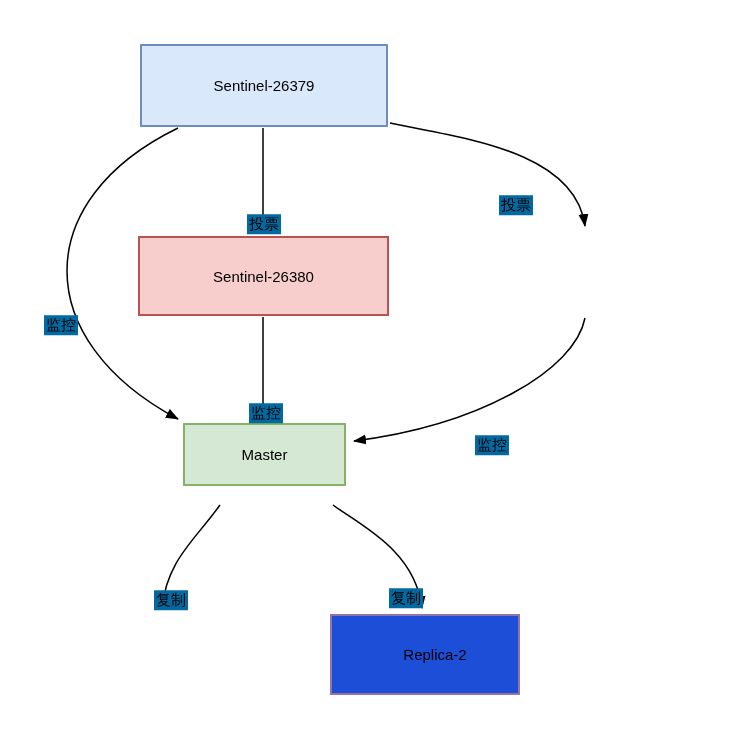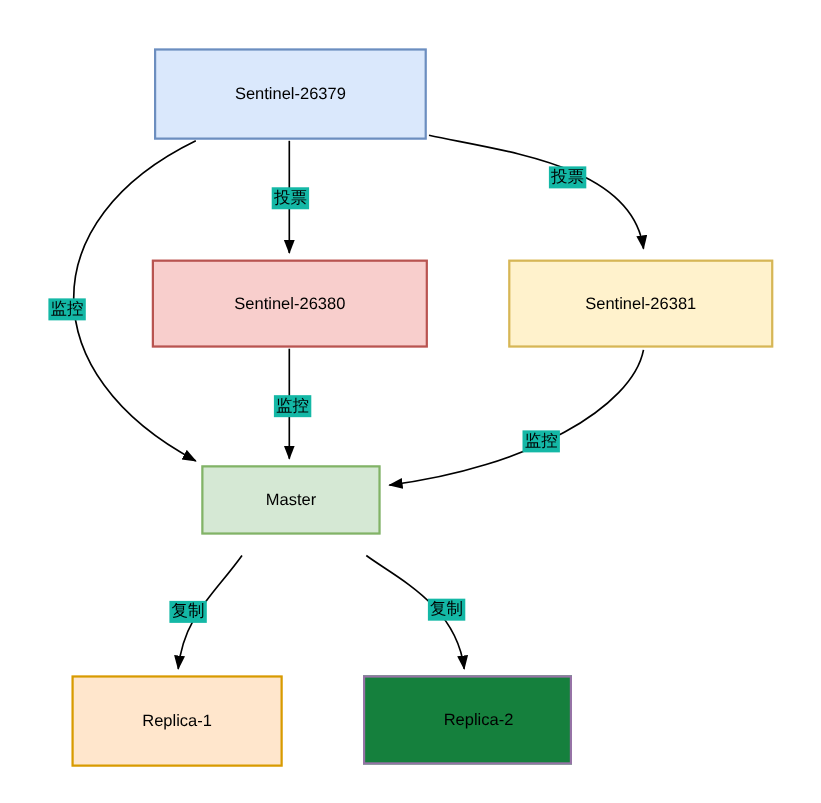--- a/index.html
+++ b/index.html
@@ -31,30 +31,31 @@
     justify-content: center;
     font-size: 15px;
     color: #000000;
     text-align: center;
   }
   .node-s79 { left: 140px; top: 44px;  width: 248px; height: 83px; background: #dae8fc; border-color: #6c8ebf; }
   .node-s80 { left: 138px; top: 236px; width: 251px; height: 80px; background: #f8cecc; border-color: #b85450; text-align: center; }
   .node-s81 { left: 462px; top: 236px; width: 241px; height: 80px; background: #fff2cc; border-color: #d6b656; }
   .node-master { left: 183px; top: 423px; width: 163px; height: 63px; background: #d5e8d4; border-color: #82b366; }
   .node-r1 { left: 65px;  top: 614px; width: 192px; height: 83px; background: #ffe6cc; border-color: #d79b00; }
-  .node-r2 { left: 330px; top: 614px; width: 190px; height: 81px; background: #15803d; border-color: #9673a6; padding-left: 20px; }
+  .node-r2 { left: 330px; top: 614px; width: 190px; height: 81px; background: #1d4ed8; border-color: #9673a6; padding-left: 20px; }
   .edge-label {
     position: absolute;
     transform: translate(-50%, -50%);
-    background: #14b8a6;
+    background: #0369a1;
     color: #000000;
     font-size: 15px;
     padding: 0 2px;
     white-space: nowrap;
     line-height: 1.3;
+    margin-top: 44px;
   }
   .lbl-vote1 { left: 264px; top: 180px; }
   .lbl-vote2 { left: 516px; top: 161px; }
   .lbl-mon-left  { left: 61px;  top: 281px; }
   .lbl-mon-mid   { left: 266px; top: 369px; }
   .lbl-mon-right { left: 492px; top: 401px; }
   .lbl-rep-left  { left: 171px; top: 556px; }
   .lbl-rep-right { left: 406px; top: 554px; }
 </style>
 </head>
@@ -76,28 +77,22 @@
     <path class="edge" d="M220,505 C195,540 167,560 162,608" marker-end="url(#arrow)"></path>
     <path class="edge" d="M333,505 C360,525 415,550 422,608" marker-end="url(#arrow)"></path>
   </svg>
 
   <div class="node node-s79">
     <span>Sentinel-26379</span>
   </div>
   <div class="node node-s80">
     <span>Sentinel-26380</span>
   </div>
-  <div class="node node-s81">
-    <span>Sentinel-26381</span>
-  </div>
   <div class="node node-master">
     <span>Master</span>
-  </div>
-  <div class="node node-r1">
-    <span>Replica-1</span>
   </div>
   <div class="node node-r2">
     <span>Replica-2</span>
   </div>
 
   <span class="edge-label lbl-vote1">投票</span>
   <span class="edge-label lbl-vote2">投票</span>
   <span class="edge-label lbl-mon-left">监控</span>
   <span class="edge-label lbl-mon-mid">监控</span>
   <span class="edge-label lbl-mon-right">监控</span>

